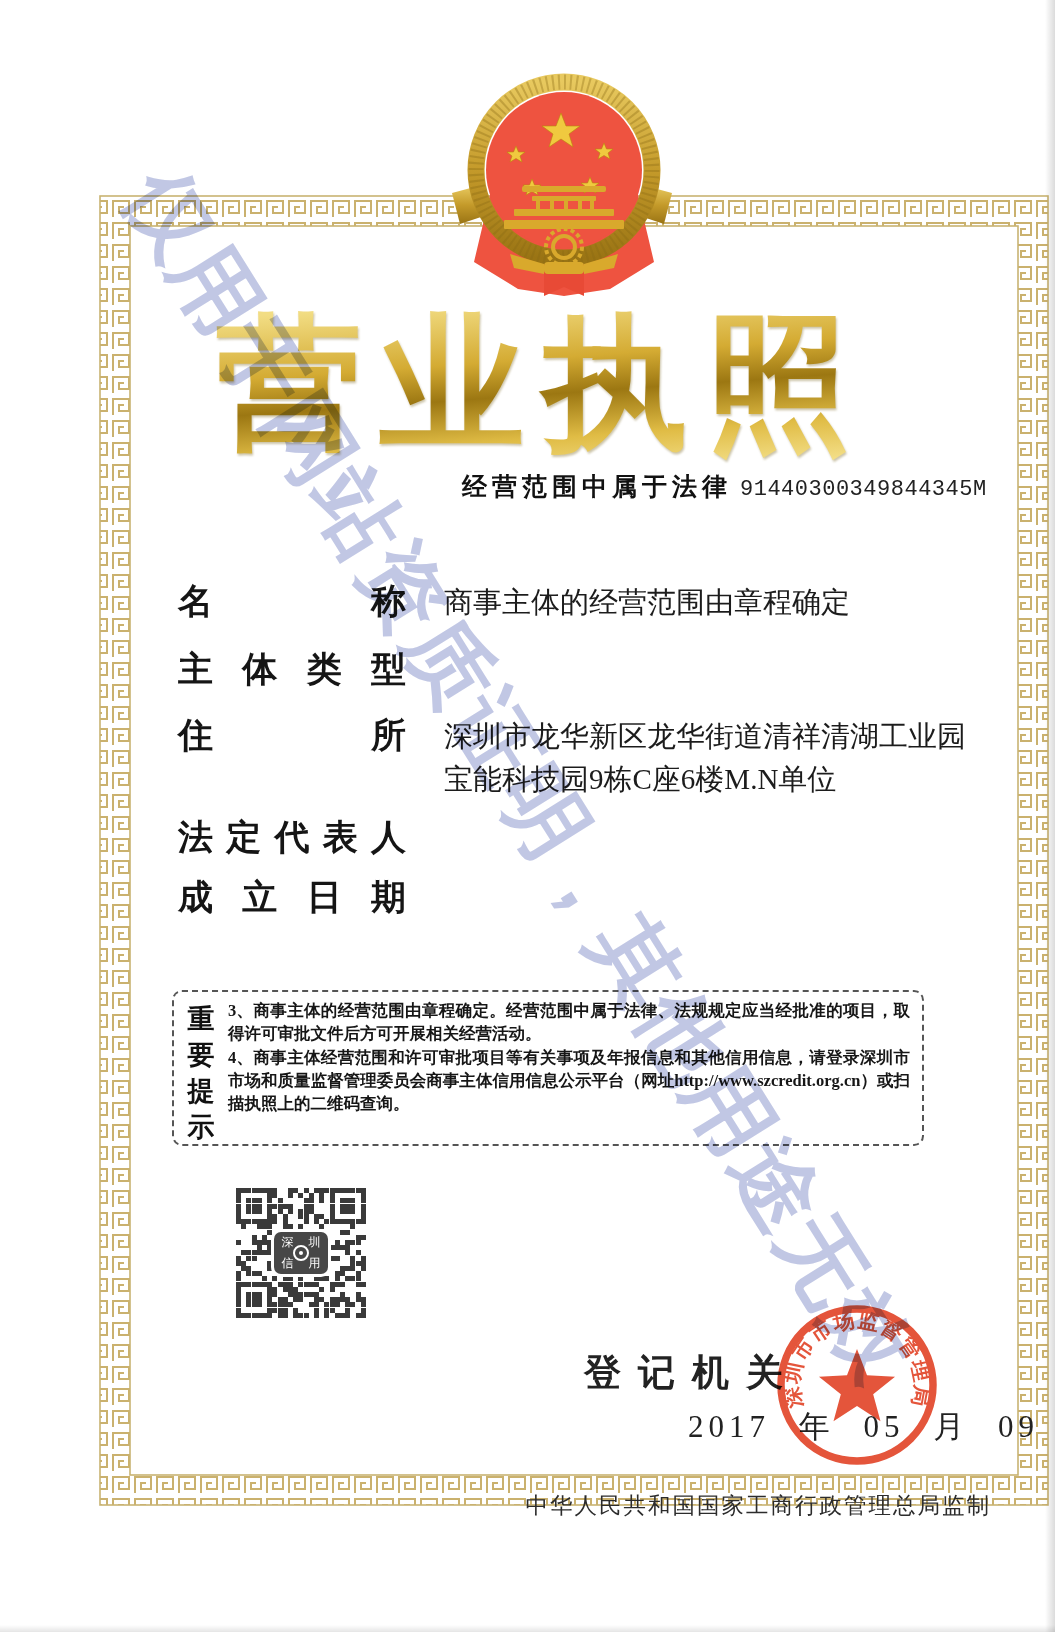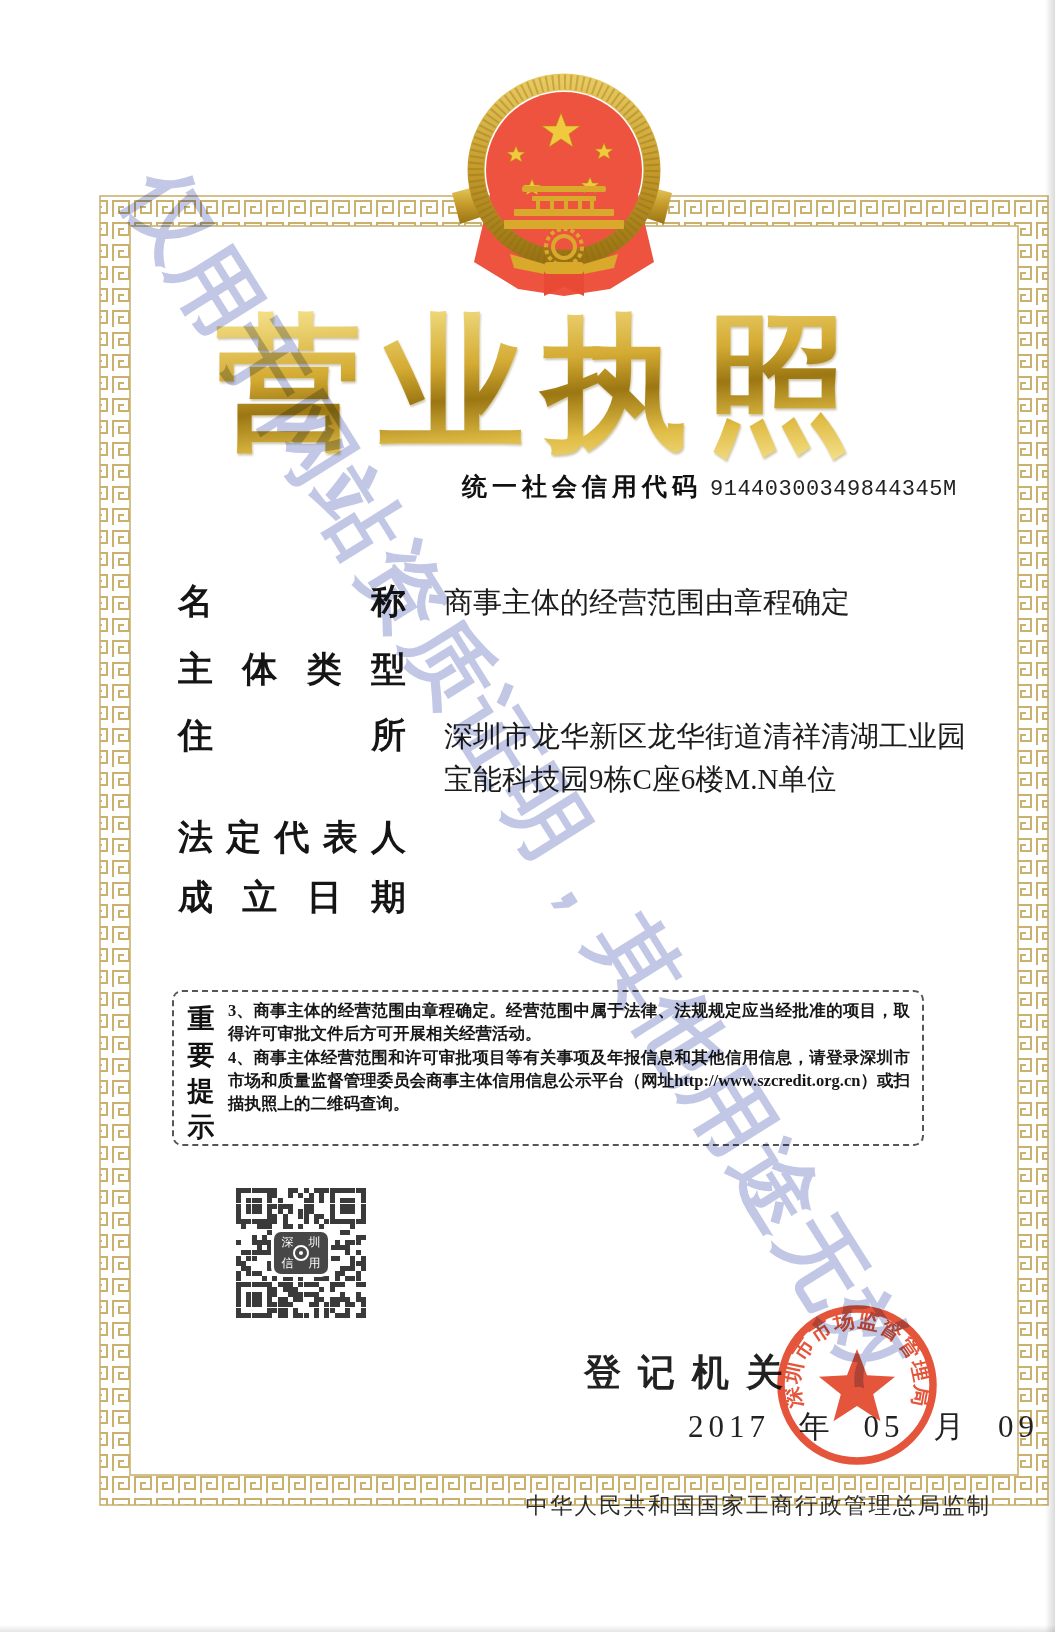--- a/index.html
+++ b/index.html
@@ -134,21 +134,21 @@
     <circle cx="112" cy="189" r="18" fill="none" stroke="#d9a92c" stroke-width="4" stroke-dasharray="4 3"></circle>
     <circle cx="112" cy="189" r="11" fill="none" stroke="#d9a92c" stroke-width="4"></circle>
     <rect x="92" y="204" width="40" height="12" rx="4" fill="#d9a92c"></rect>
     <polygon points="58,196 92,206 92,216 62,210" fill="#d9a92c"></polygon>
     <polygon points="166,196 132,206 132,216 162,210" fill="#d9a92c"></polygon>
   </svg>
 
   <div class="doc-title">营业执照</div>
 
   <div class="credit-line">
-    <span class="credit-label">统一社会信用代码</span>
+    <span class="credit-label">经营范围中属于法律</span>
     <span class="credit-code">91440300349844345M</span>
   </div>
 
   <div>
       <div class="frow" style="top: 578px;">
         <div class="flabel">
           <span>名</span>
           <span>称</span>
         </div>
         <div class="fvalue">商事主体的经营范围由章程确定</div>

